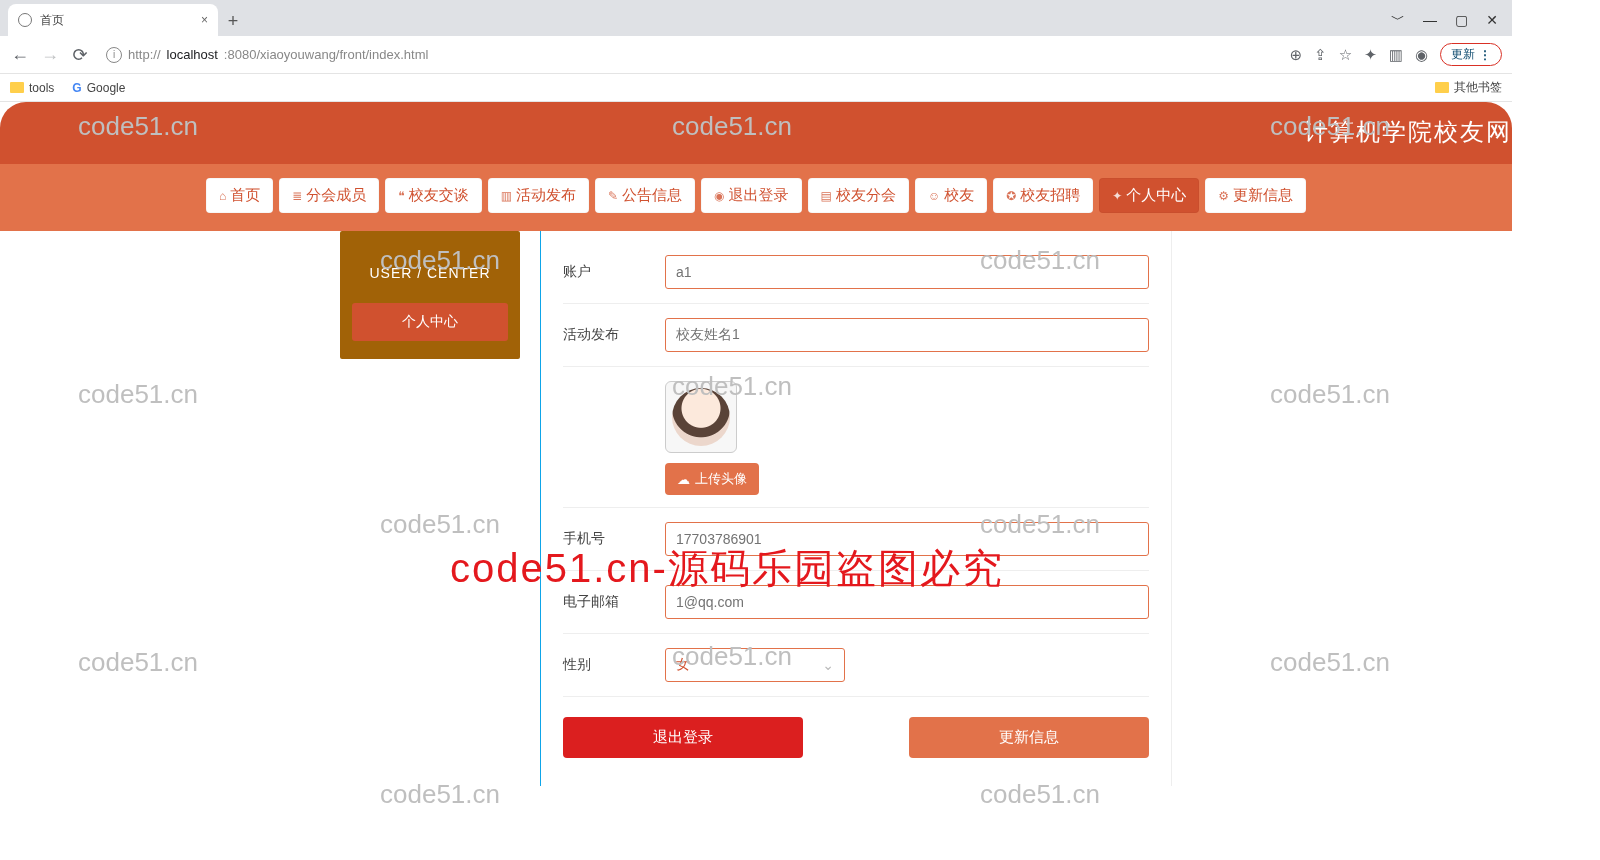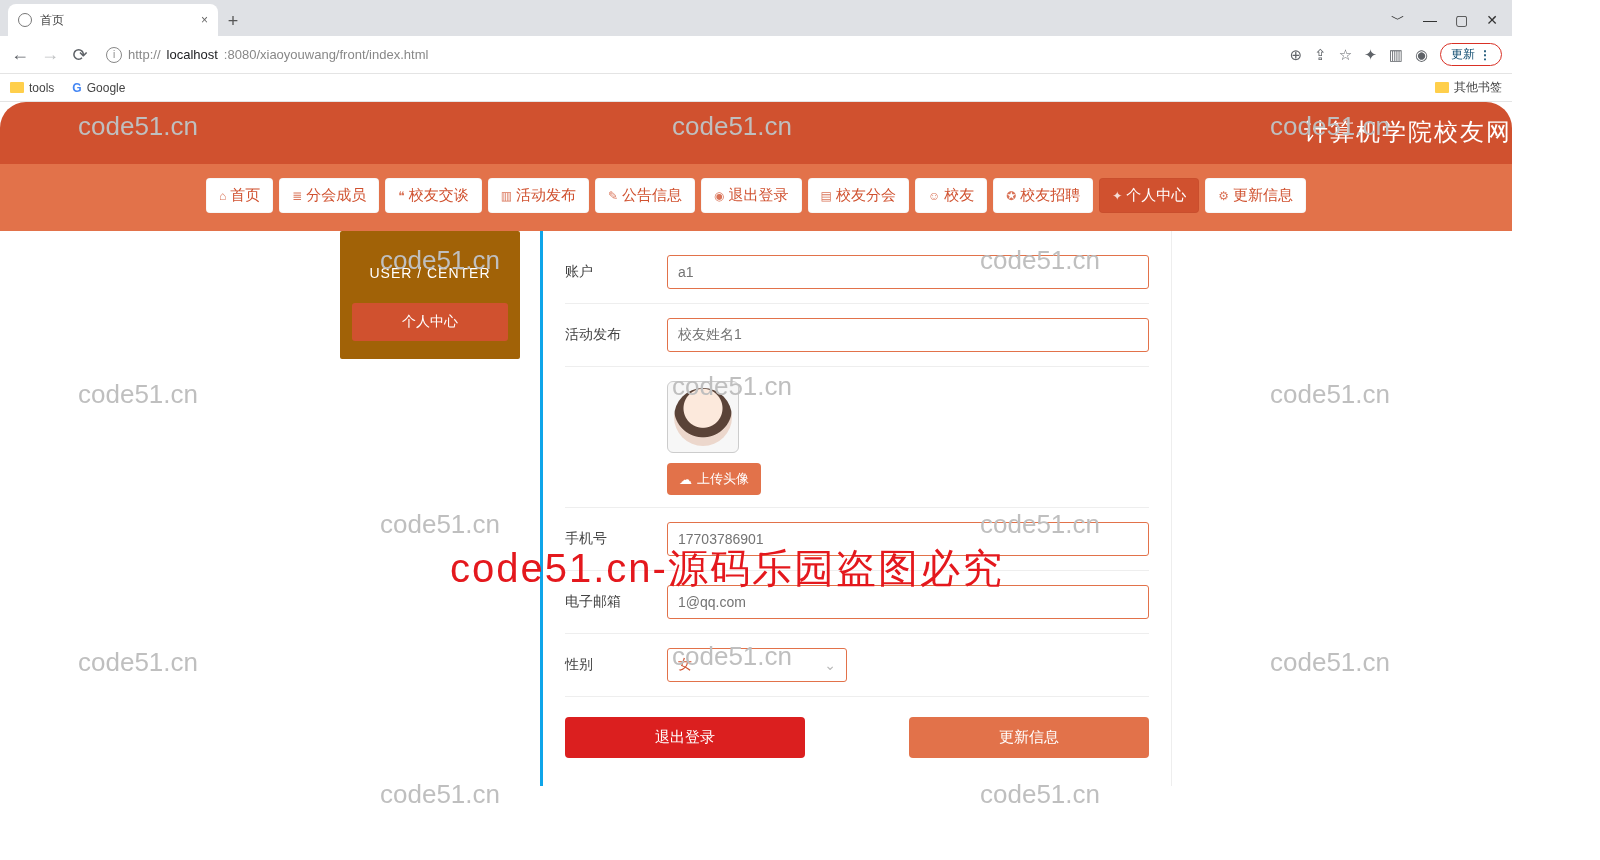--- a/index.html
+++ b/index.html
@@ -39,21 +39,21 @@
 
 .page { position: relative; width: 1512px; min-height: 620px; background: #fff; }
 .watermark { position: absolute; color: #bfbfbf; font-size: 26px; font-weight: 400; pointer-events: none; user-select: none; }
 .big-wm { position: absolute; left: 450px; top: 310px; color: #e4181d; font-size: 40px; font-family: "SimHei", sans-serif; letter-spacing: 2px; pointer-events: none; }
 
 .content-wrap { width: 832px; margin: 0 auto; display: flex; gap: 20px; align-items: flex-start; padding-top: 0; }
 .side-card { width: 180px; background: #a16207; color: #fff; text-align: center; padding: 26px 12px 18px; border-radius: 2px; }
 .side-sub { font-size: 14px; letter-spacing: 1px; margin-top: 8px; }
 .side-btn { background: #d0512f; color: #fff; padding: 10px 0; border-radius: 3px; margin-top: 22px; cursor: pointer; font-size: 14px; }
 
-.form-panel { flex: 1; border-left: 3px solid #0ea5e9; border-right: 1px solid #eee; padding: 10px 22px 28px; }
+.form-panel { flex: 1; border-left: 1px solid #0ea5e9; border-right: 1px solid #eee; padding: 10px 22px 28px; }
 .form-row { display: flex; align-items: center; padding: 14px 0; border-bottom: 1px solid #eee; gap: 14px; }
 .form-row:last-of-type { border-bottom: none; }
 .form-label { width: 88px; color: #444; font-size: 14px; }
 .form-input { flex: 1; border: 1px solid #e2724a; border-radius: 3px; padding: 8px 10px; color: #737373; font-size: 14px; outline: none; }
 .select-wrap { width: 180px; border: 1px solid #e2724a; border-radius: 3px; padding: 7px 10px; color: #d0512f; display: flex; align-items: center; justify-content: space-between; cursor: pointer; }
 .avatar-row { display: flex; flex-direction: column; align-items: flex-start; gap: 10px; padding: 14px 0 12px 102px; border-bottom: 1px solid #eee; }
 .avatar-box { width: 72px; height: 72px; border: 1px solid #ccc; border-radius: 6px; display: flex; align-items: center; justify-content: center; overflow: hidden; background: #f7f7f7; }
 .avatar-face { width: 58px; height: 58px; border-radius: 50%; background: radial-gradient(circle at 50% 35%, #fce9dc 0 40%, #5a4338 42% 60%, #ecd7cc 62% 100%); }
 .upload-btn { background: #e2724a; color: #fff; padding: 7px 12px; border-radius: 4px; font-size: 13px; display: inline-flex; align-items: center; gap: 5px; cursor: pointer; }
 

